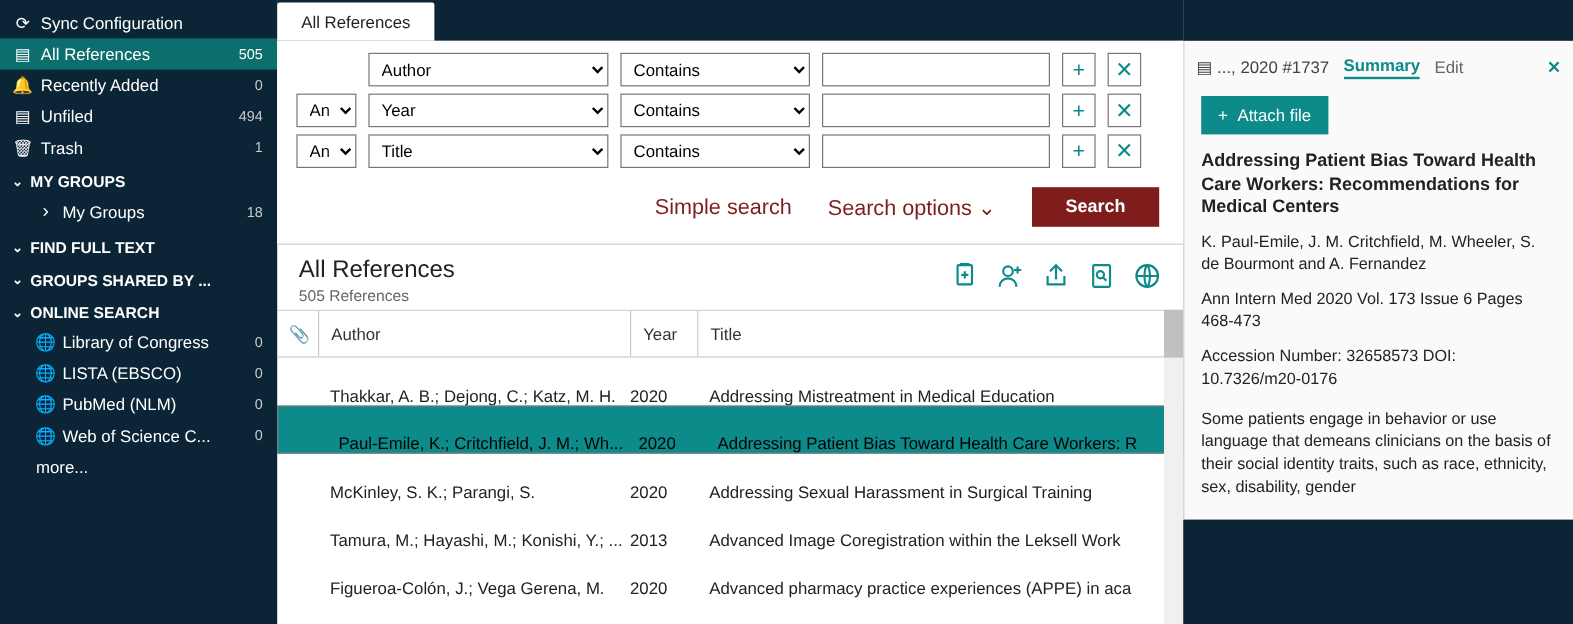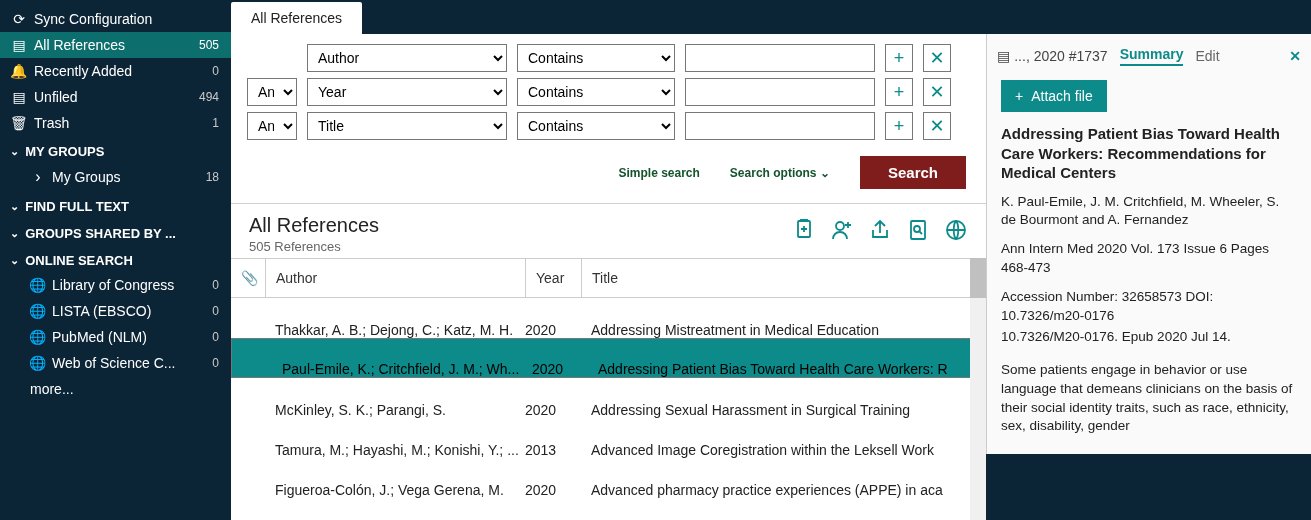--- a/index.html
+++ b/index.html
@@ -23,21 +23,21 @@
   .srow { display: flex; gap: 10px; margin-bottom: 6px; align-items: center; }
   .sel, .inp { border: 1px solid #777; height: 28px; font-size: 14px; padding: 0 6px; background: #fff; }
   .sel.joiner { width: 50px; }
   .sel.field { width: 200px; }
   .sel.op { width: 158px; }
   .inp.val { width: 190px; }
   .sq-btn { width: 28px; height: 28px; border: 1px solid #777; background: #fff; cursor: pointer; display: inline-flex; align-items: center; justify-content: center; font-size: 18px; }
   .sq-btn.plus { color: #0d8a8a; }
   .sq-btn.x { color: #0d8a8a; }
   .search-footer { display: flex; justify-content: flex-end; align-items: center; gap: 30px; padding: 10px 4px 14px 0; }
-  .search-footer .link { color: #14532d; font-weight: 700; font-size: 12px; cursor: pointer; }
+  .search-footer .link { color: #7f1d1d; font-weight: 400; font-size: 18px; cursor: pointer; }
   .search-footer .search-btn { background: #7f1d1d; color: #fff; font-weight: 600; border: none; padding: 8px 28px; font-size: 15px; cursor: pointer; }
   .list-header { padding: 10px 18px 4px 18px; display: flex; justify-content: space-between; align-items: flex-start; }
   .list-header h2 { font-size: 20px; font-weight: 400; color: #222; }
   .list-header .sub { font-size: 13px; color: #666; margin-top: 2px; }
   .list-header .actions { display: flex; gap: 14px; align-items: center; margin-top: 4px; }
   .list-header .actions .aicn { color: #0d8a8a; font-size: 22px; cursor: pointer; }
   .grid { flex: 1; overflow-y: auto; position: relative; }
   .grid-head { display: flex; border-top: 1px solid #ccc; border-bottom: 1px solid #ccc; font-weight: 400; color: #333; font-size: 14px; height: 40px; align-items: center; }
   .col-clip { width: 34px; padding-left: 10px; color: #999; }
   .col-auth { width: 260px; padding-left: 10px; }
@@ -292,17 +292,16 @@
     </div>
     <div class="detail-body">
       <button class="attach-btn">
         <span>+</span>
         <span>Attach file</span>
       </button>
       <h3>Addressing Patient Bias Toward Health Care Workers: Recommendations for Medical Centers</h3>
       <p>K. Paul-Emile, J. M. Critchfield, M. Wheeler, S. de Bourmont and A. Fernandez</p>
       <p>Ann Intern Med 2020 Vol. 173 Issue 6 Pages 468-473</p>
       <p>Accession Number: 32658573 DOI: 10.7326/m20-0176</p>
-      <p style="margin-top:-8px;">10.7326/M20-0176. Epub 2020 Jul 14.</p>
       <p style="margin-top:14px;">Some patients engage in behavior or use language that demeans clinicians on the basis of their social identity traits, such as race, ethnicity, sex, disability, gender</p>
     </div>
   </div>
 </div>
 
 </body></html>

